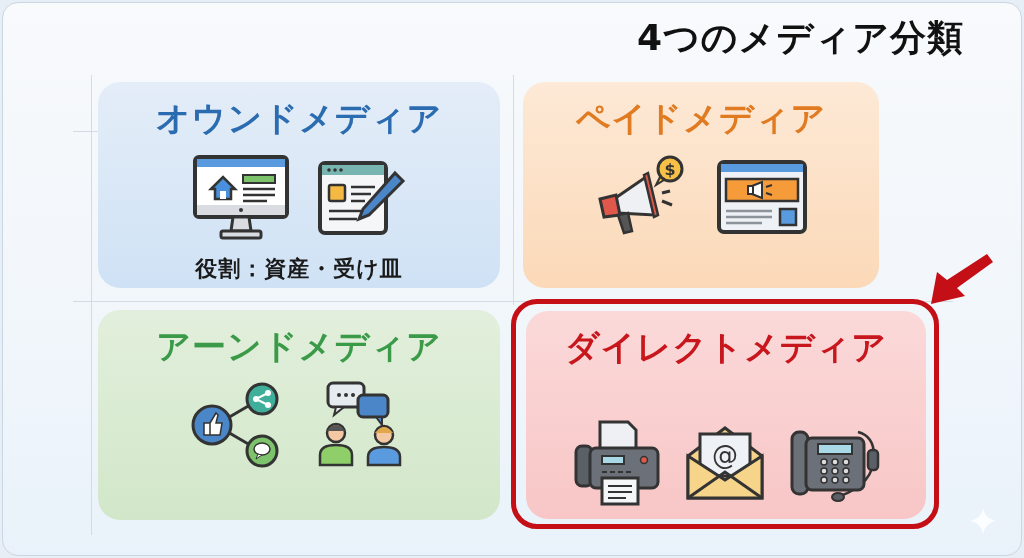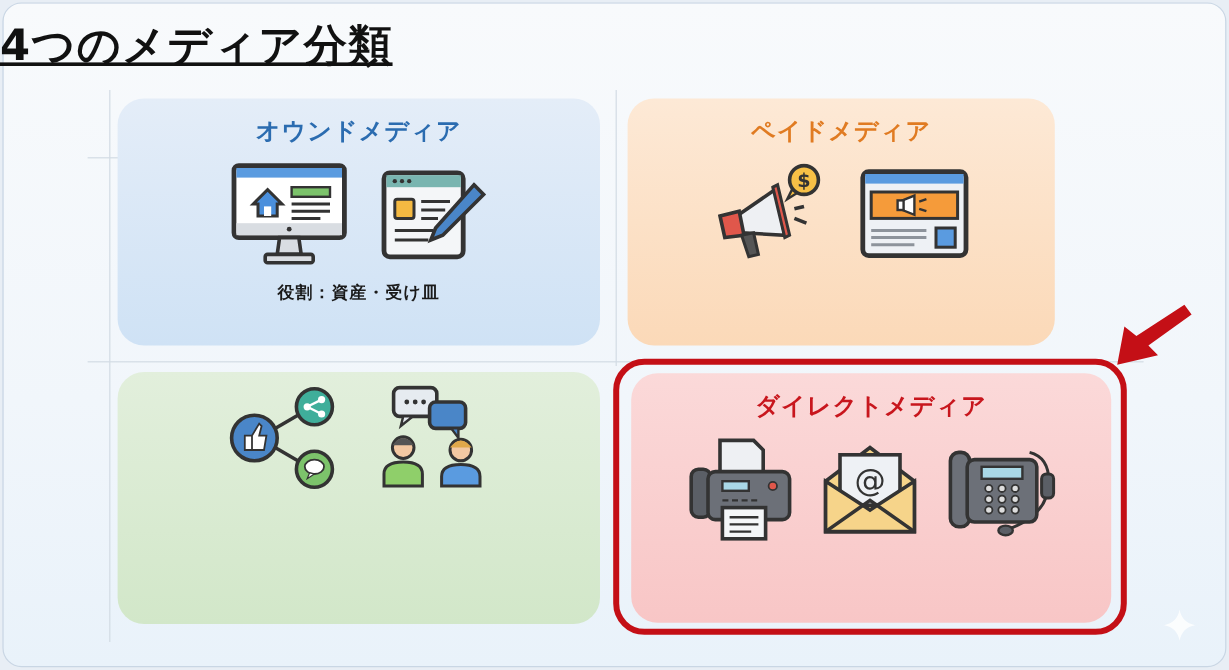--- a/index.html
+++ b/index.html
@@ -10,41 +10,41 @@
   }
   .frame {
     position:absolute; left:2px; top:2px; width:1018px; height:552px;
     border-radius:16px;
     background:linear-gradient(180deg,#f8fafc 0%,#f1f6fb 60%,#e9f2fa 100%);
     border:1px solid #c9d6e4;
     overflow:hidden;
   }
   .gridline { position:absolute; background:#d3dbe4; }
   .title {
-    position:absolute; left:0; width:964px; top:14px; text-align:left;
-    font-size:36px; font-weight:bold; color:#111; letter-spacing:1px;text-decoration:underline;
+    position:absolute; left:0; width:964px; top:14px; text-align:right;
+    font-size:36px; font-weight:bold; color:#111; letter-spacing:1px;
   }
   .card {
     position:absolute; border-radius:22px;
     display:flex; flex-direction:column; align-items:center;
   }
-  .card .ctitle { font-size:20px; font-weight:bold; margin-top:14px; letter-spacing:1px; }
+  .card .ctitle { font-size:34px; font-weight:bold; margin-top:14px; letter-spacing:1px; }
   .card .icons { display:flex; gap:26px; margin-top:10px; height:90px; align-items:center; }
-  .card .role { font-size:14px; font-weight:bold; color:#1a1a1a; margin-top:12px; letter-spacing:1px; }
+  .card .role { font-size:22px; font-weight:bold; color:#1a1a1a; margin-top:12px; letter-spacing:1px; }
   .owned { left:98px; top:82px; width:402px; height:206px; background:linear-gradient(180deg,#e4edf8,#cfe2f5); }
   .owned .ctitle { color:#2b6cb0; }
   .paid { left:523px; top:82px; width:356px; height:206px; background:linear-gradient(180deg,#fde9d6,#fbd9b8); }
   .paid .ctitle { color:#e07b22; }
   .earned { left:98px; top:310px; width:402px; height:210px; background:linear-gradient(180deg,#e2efdc,#d2e7c9); }
   .earned .ctitle { color:#3a9a48; }
   .direct-wrap {
     position:absolute; left:511px; top:299px; width:428px; height:230px;
     border:5px solid #c40f16; border-radius:26px; box-sizing:border-box;
   }
-  .direct { left:526px; top:311px; width:400px; height:208px; background:linear-gradient(180deg,#fbd9d9,#f8c6c6); }
+  .direct { left:526px; top:311px; width:400px; height:208px; background:linear-gradient(180deg,#fbd9d9,#f8c6c6);gap:36px; }
   .direct .ctitle { color:#c8161d; }
   .direct .role { color:#c8161d; }
   .arrow { position:absolute; left:925px; top:250px; }
   .sparkle { position:absolute; left:968px; top:506px; }
 </style>
 </head>
 <body>
 
 <div class="frame">
   <div class="gridline" style="left:88px;top:72px;width:1px;height:460px;"></div>
@@ -114,20 +114,21 @@
       <line x1="50" y1="34" x2="56" y2="36" stroke="#333" stroke-width="2"></line>
       <line x1="10" y1="52" x2="56" y2="52" stroke="#8d939b" stroke-width="2.5"></line>
       <line x1="10" y1="58" x2="56" y2="58" stroke="#8d939b" stroke-width="2.5"></line>
       <line x1="10" y1="64" x2="46" y2="64" stroke="#8d939b" stroke-width="2.5"></line>
       <rect x="64" y="50" width="16" height="16" fill="#5a9be0" stroke="#333" stroke-width="2.5"></rect>
     </svg>
   </div>
 </div>
 
 <div class="card earned">
+  <div class="ctitle">アーンドメディア</div>
   <div class="icons">
     <svg width="96" height="88" viewBox="0 0 96 88">
       <line x1="36" y1="38" x2="60" y2="24" stroke="#333" stroke-width="3"></line>
       <line x1="36" y1="50" x2="60" y2="64" stroke="#333" stroke-width="3"></line>
       <circle cx="72" cy="18" r="15" fill="#3fae9a" stroke="#333" stroke-width="3"></circle>
       <circle cx="66" cy="18" r="3" fill="#fff"></circle>
         <circle cx="78" cy="12" r="3" fill="#fff"></circle>
         <circle cx="78" cy="24" r="3" fill="#fff"></circle>
       <line x1="66" y1="18" x2="78" y2="12" stroke="#fff" stroke-width="2"></line>
         <line x1="66" y1="18" x2="78" y2="24" stroke="#fff" stroke-width="2"></line>

